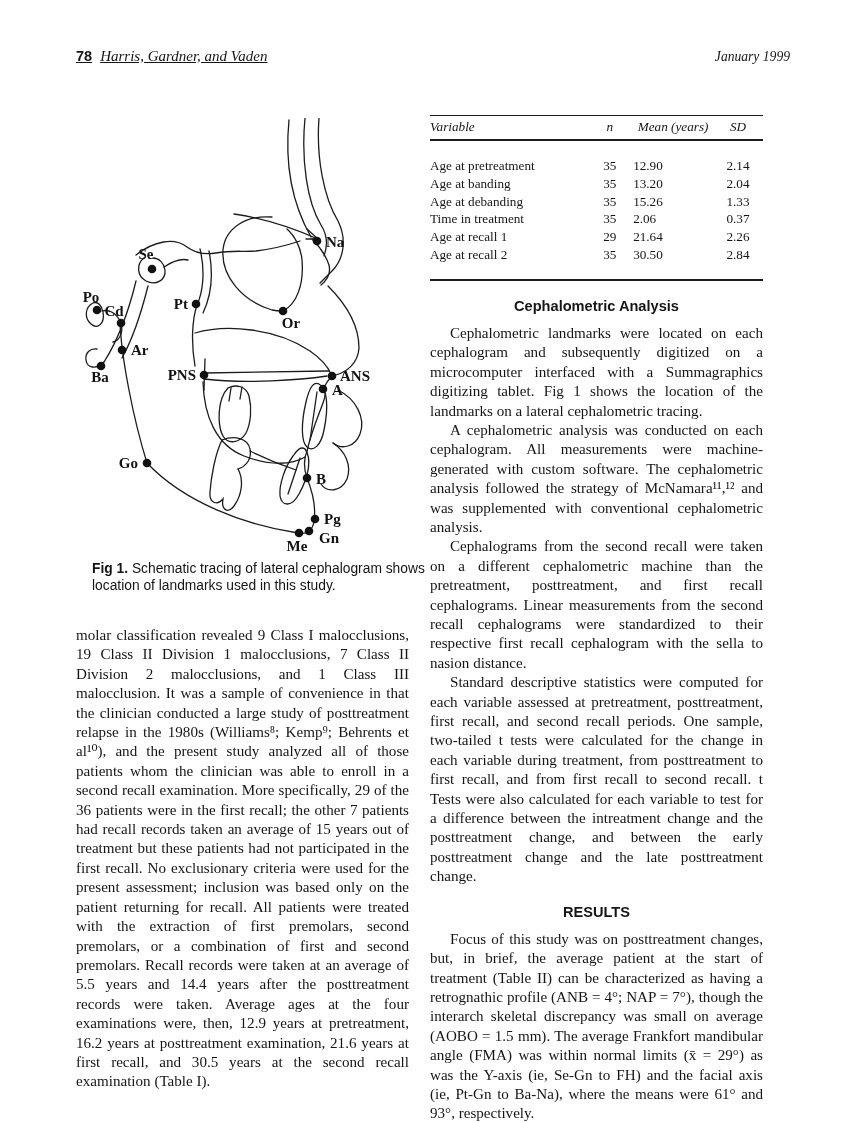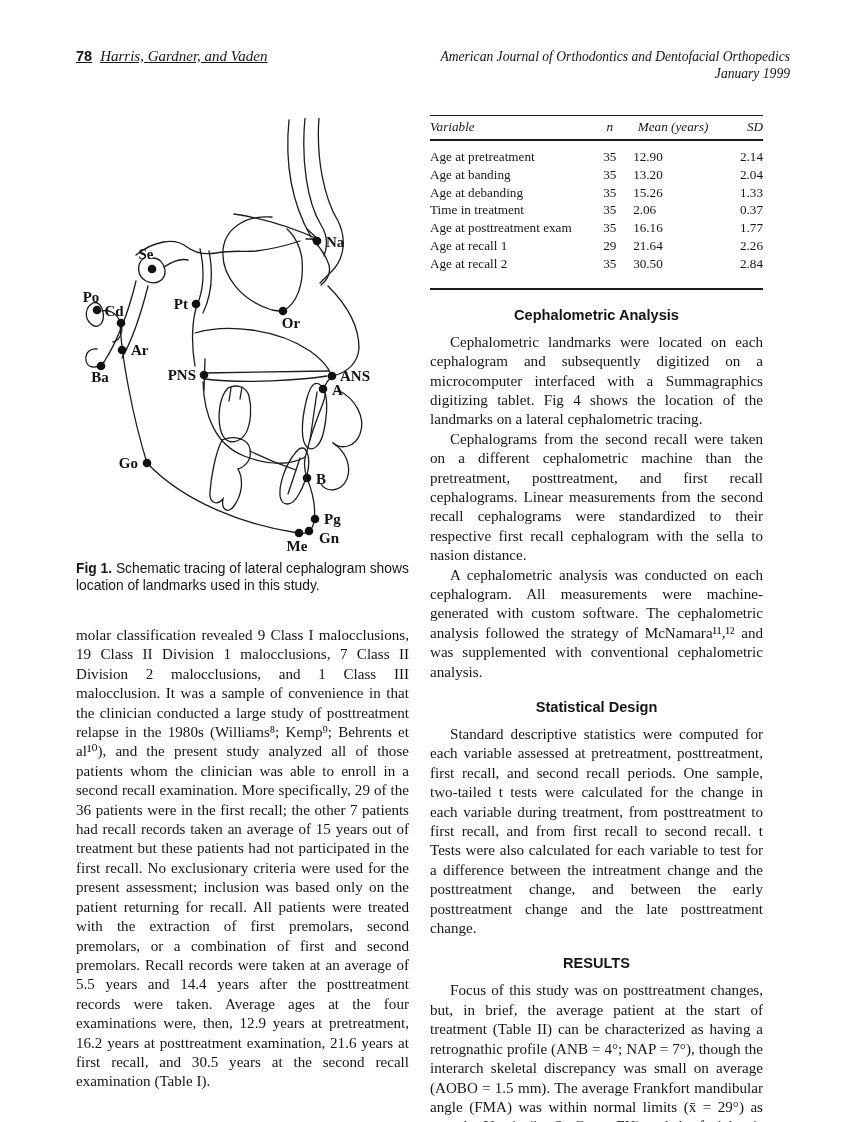--- a/index.html
+++ b/index.html
@@ -12,56 +12,55 @@
   .hdr-left { position:absolute; left:76px; top:48px; font-size:15px; white-space:nowrap;text-decoration:underline; }
   .hdr-left b { font-family:"Liberation Sans","DejaVu Sans",sans-serif; font-size:14.5px; margin-right:8px; }
   .hdr-left i { font-style:italic; }
   .hdr-right { position:absolute; right:76px; top:48px; text-align:right; font-style:italic;
                font-size:13.6px; line-height:17px; }
   
   .fig-svg { position:absolute; left:76px; top:118px; }
   .fig-svg path, .fig-svg polyline { fill:none; stroke:#1c1c1c; stroke-width:1.3; stroke-linecap:round; }
   .fig-svg circle { fill:#111; }
   .fig-svg text { font-family:"Liberation Serif","DejaVu Serif",serif; font-size:15px; font-weight:bold; fill:#111; }
-  .fig-caption { position:absolute; left:76px; top:560px; width:333px;
+  .fig-caption { position:absolute; left:92px; top:560px; width:333px;
                  font-family:"Liberation Sans","DejaVu Sans",sans-serif; font-size:13.8px; line-height:17px; }
   .fig-caption b { font-weight:bold; }
   
   .body-par { font-size:15.1px; line-height:19.4px; text-align:justify; margin:0; }
   .ind { text-indent:20px; }
   .left-par { position:absolute; left:76px; top:626px; width:333px; }
   
   .right-col { position:absolute; left:430px; top:115px; width:333px; }
   .tbl-caption { font-size:13.2px; margin:0 0 9px 0; }
   .tbl-caption b { font-family:"Liberation Sans","DejaVu Sans",sans-serif; font-size:13px; }
   .tbl-wrap { margin-bottom:15px; }
   table.demo { width:100%; border-collapse:collapse;
                border-top:1.4px solid #1c1c1c; border-bottom:2.4px solid #1c1c1c; }
   table.demo thead tr { border-bottom:2.4px solid #1c1c1c;margin-left:48px; }
   table.demo th { font-style:italic; font-weight:normal; font-size:13.2px; padding:3px 0 4px 0; }
   table.demo td { font-size:13.2px; padding:0.9px 0; }
   .c0 { text-align:left; width:47%; }
   .c1 { text-align:center; width:14%; }
   .c2 { width:24%; }
-  .c3 { text-align:right; width:15%; }
-  table.demo tbody tr:first-child td { padding-top:8px; }
+  .c3 { text-align:center; width:15%; }
+  table.demo tbody tr:first-child td { padding-top:17px; }
   table.demo tbody tr:last-child td { padding-bottom:16px; }
   .sec-h { font-family:"Liberation Sans","DejaVu Sans",sans-serif; font-size:14.6px; font-weight:bold;
            margin:17px 0 10px 0;text-align:center; }
 </style>
 </head>
 <body>
 
 <div class="page">
 
   <div class="hdr-left">
     <b>78</b><i>Harris, Gardner, and Vaden</i>
   </div>
   <div class="hdr-right">
-    <div>American Journal of Orthodontics and Dentofacial Orthopedics</div>
     <div>January 1999</div>
   </div>
 
   <svg class="fig-svg" id="ceph-svg" width="333" height="440" viewBox="0 0 333 440">
     <g>
 
       <path d="M213,2 C209,42 214,82 235,119"></path>
       <path d="M229,0 C225,42 231,84 245,107 C252,118 251,130 248,138"></path>
       <path d="M243,0 C240,40 248,80 262,103 C271,121 268,141 256,153 C251,158 247,162 244,165"></path>
 
@@ -191,45 +190,38 @@
               <td class="c2">15.26</td>
               <td class="c3">1.33</td>
             </tr>
             <tr>
               <td class="c0">Time in treatment</td>
               <td class="c1">35</td>
               <td class="c2">2.06</td>
               <td class="c3">0.37</td>
             </tr>
             <tr>
-              <td class="c0">Age at posttreatment exam</td>
-              <td class="c1">35</td>
-              <td class="c2">16.16</td>
-              <td class="c3">1.77</td>
-            </tr>
-            <tr>
               <td class="c0">Age at recall 1</td>
               <td class="c1">29</td>
               <td class="c2">21.64</td>
               <td class="c3">2.26</td>
             </tr>
             <tr>
               <td class="c0">Age at recall 2</td>
               <td class="c1">35</td>
               <td class="c2">30.50</td>
               <td class="c3">2.84</td>
             </tr>
           </tbody>
       </table>
     </div>
     <div id="right-sections">
         <h3 class="sec-h">Cephalometric Analysis</h3>
-        <p class="body-par ind">Cephalometric landmarks were located on each cephalogram and subsequently digitized on a microcomputer interfaced with a Summagraphics digitizing tablet. Fig 4 shows the location of the landmarks on a lateral cephalometric tracing.</p>
+        <p class="body-par ind">Cephalometric landmarks were located on each cephalogram and subsequently digitized on a microcomputer interfaced with a Summagraphics digitizing tablet. Fig 1 shows the location of the landmarks on a lateral cephalometric tracing.</p>
+        <p class="body-par ind">A cephalometric analysis was conducted on each cephalogram. All measurements were machine-generated with custom software. The cephalometric analysis followed the strategy of McNamara¹¹,¹² and was supplemented with conventional cephalometric analysis.</p>
         <p class="body-par ind">Cephalograms from the second recall were taken on a different cephalometric machine than the pretreatment, posttreatment, and first recall cephalograms. Linear measurements from the second recall cephalograms were standardized to their respective first recall cephalogram with the sella to nasion distance.</p>
-        <p class="body-par ind">A cephalometric analysis was conducted on each cephalogram. All measurements were machine-generated with custom software. The cephalometric analysis followed the strategy of McNamara¹¹,¹² and was supplemented with conventional cephalometric analysis.</p>
-        <h3 class="sec-h">Statistical Design</h3>
         <p class="body-par ind">Standard descriptive statistics were computed for each variable assessed at pretreatment, posttreatment, first recall, and second recall periods. One sample, two-tailed t tests were calculated for the change in each variable during treatment, from posttreatment to first recall, and from first recall to second recall. t Tests were also calculated for each variable to test for a difference between the intreatment change and the posttreatment change, and between the early posttreatment change and the late posttreatment change.</p>
         <h3 class="sec-h">RESULTS</h3>
         <p class="body-par ind">Focus of this study was on posttreatment changes, but, in brief, the average patient at the start of treatment (Table II) can be characterized as having a retrognathic profile (ANB = 4°; NAP = 7°), though the interarch skeletal discrepancy was small on average (AOBO = 1.5 mm). The average Frankfort mandibular angle (FMA) was within normal limits (x̄ = 29°) as was the Y-axis (ie, Se-Gn to FH) and the facial axis (ie, Pt-Gn to Ba-Na), where the means were 61° and 93°, respectively.</p>
       </div>
   </div>
 
 </div>
 
 </body></html>

